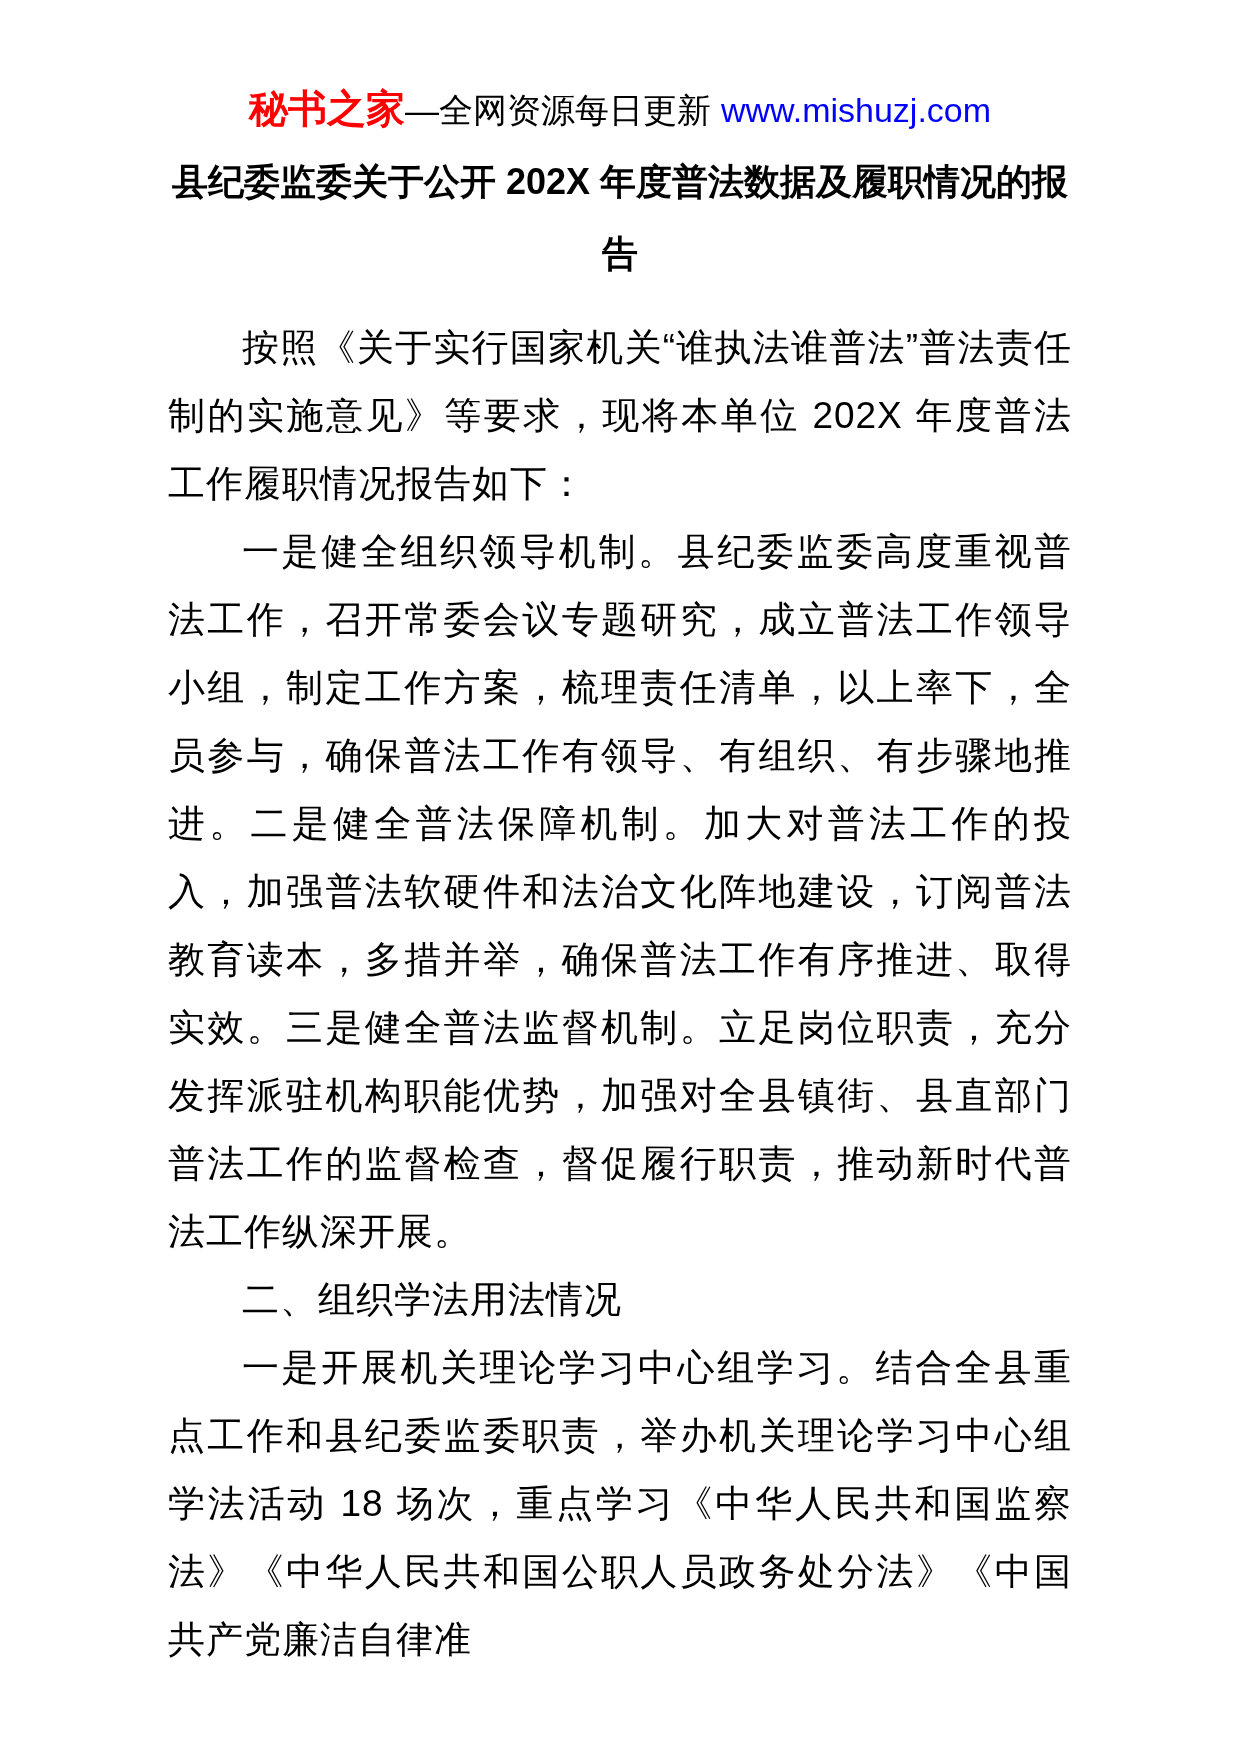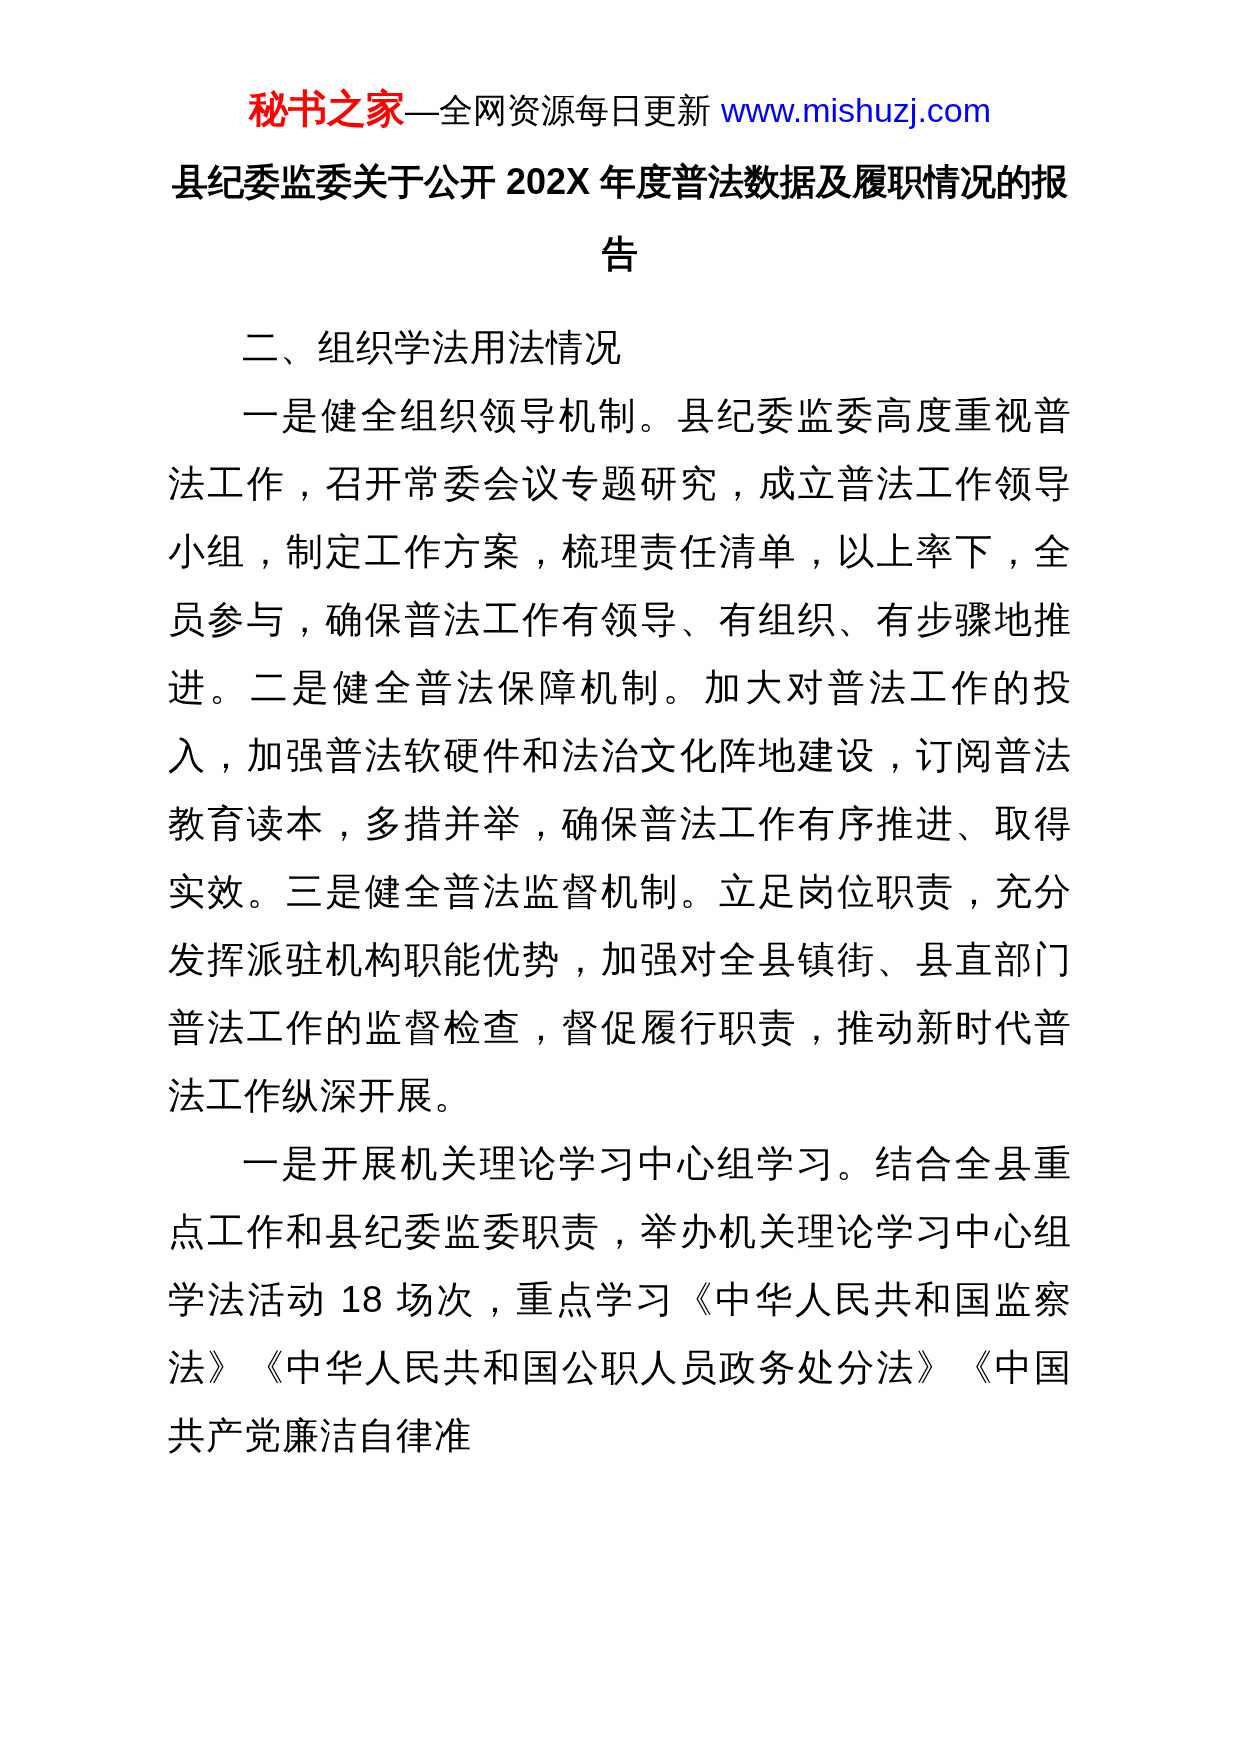--- a/index.html
+++ b/index.html
@@ -71,18 +71,19 @@
 
 <div class="page">
 
   <div class="doc-header">
     <span class="brand" style="color: rgb(255, 0, 0);">秘书之家</span><span class="tagline" style="color: rgb(0, 0, 0);">—全网资源每日更新</span><span class="url" style="color: rgb(0, 0, 255);">www.mishuzj.com</span>
   </div>
 
   <div class="doc-title">县纪委监委关于公开 202X 年度普法数据及履职情况的报告</div>
 
   <div class="doc-body">
+    <p>按照《关于实行国家机关“谁执法谁普法”普法责任制的实施意见》等要求，现将本单位 202X 年度普法工作履职情况报告如下：</p>
+    <p>一是健全组织领导机制。县纪委监委高度重视普法工作，召开常委会议专题研究，成立普法工作领导小组，制定工作方案，梳理责任清单，以上率下，全员参与，确保普法工作有领导、有组织、有步骤地推进。二是健全普法保障机制。加大对普法工作的投入，加强普法软硬件和法治文化阵地建设，订阅普法教育读本，多措并举，确保普法工作有序推进、取得实效。三是健全普法监督机制。立足岗位职责，充分发挥派驻机构职能优势，加强对全县镇街、县直部门普法工作的监督检查，督促履行职责，推动新时代普法工作纵深开展。</p>
     <p>二、组织学法用法情况</p>
-    <p>一是健全组织领导机制。县纪委监委高度重视普法工作，召开常委会议专题研究，成立普法工作领导小组，制定工作方案，梳理责任清单，以上率下，全员参与，确保普法工作有领导、有组织、有步骤地推进。二是健全普法保障机制。加大对普法工作的投入，加强普法软硬件和法治文化阵地建设，订阅普法教育读本，多措并举，确保普法工作有序推进、取得实效。三是健全普法监督机制。立足岗位职责，充分发挥派驻机构职能优势，加强对全县镇街、县直部门普法工作的监督检查，督促履行职责，推动新时代普法工作纵深开展。</p>
     <p>一是开展机关理论学习中心组学习。结合全县重点工作和县纪委监委职责，举办机关理论学习中心组学法活动 18 场次，重点学习《中华人民共和国监察法》《中华人民共和国公职人员政务处分法》《中国共产党廉洁自律准</p>
   </div>
 
 </div>
 
 </body></html>

